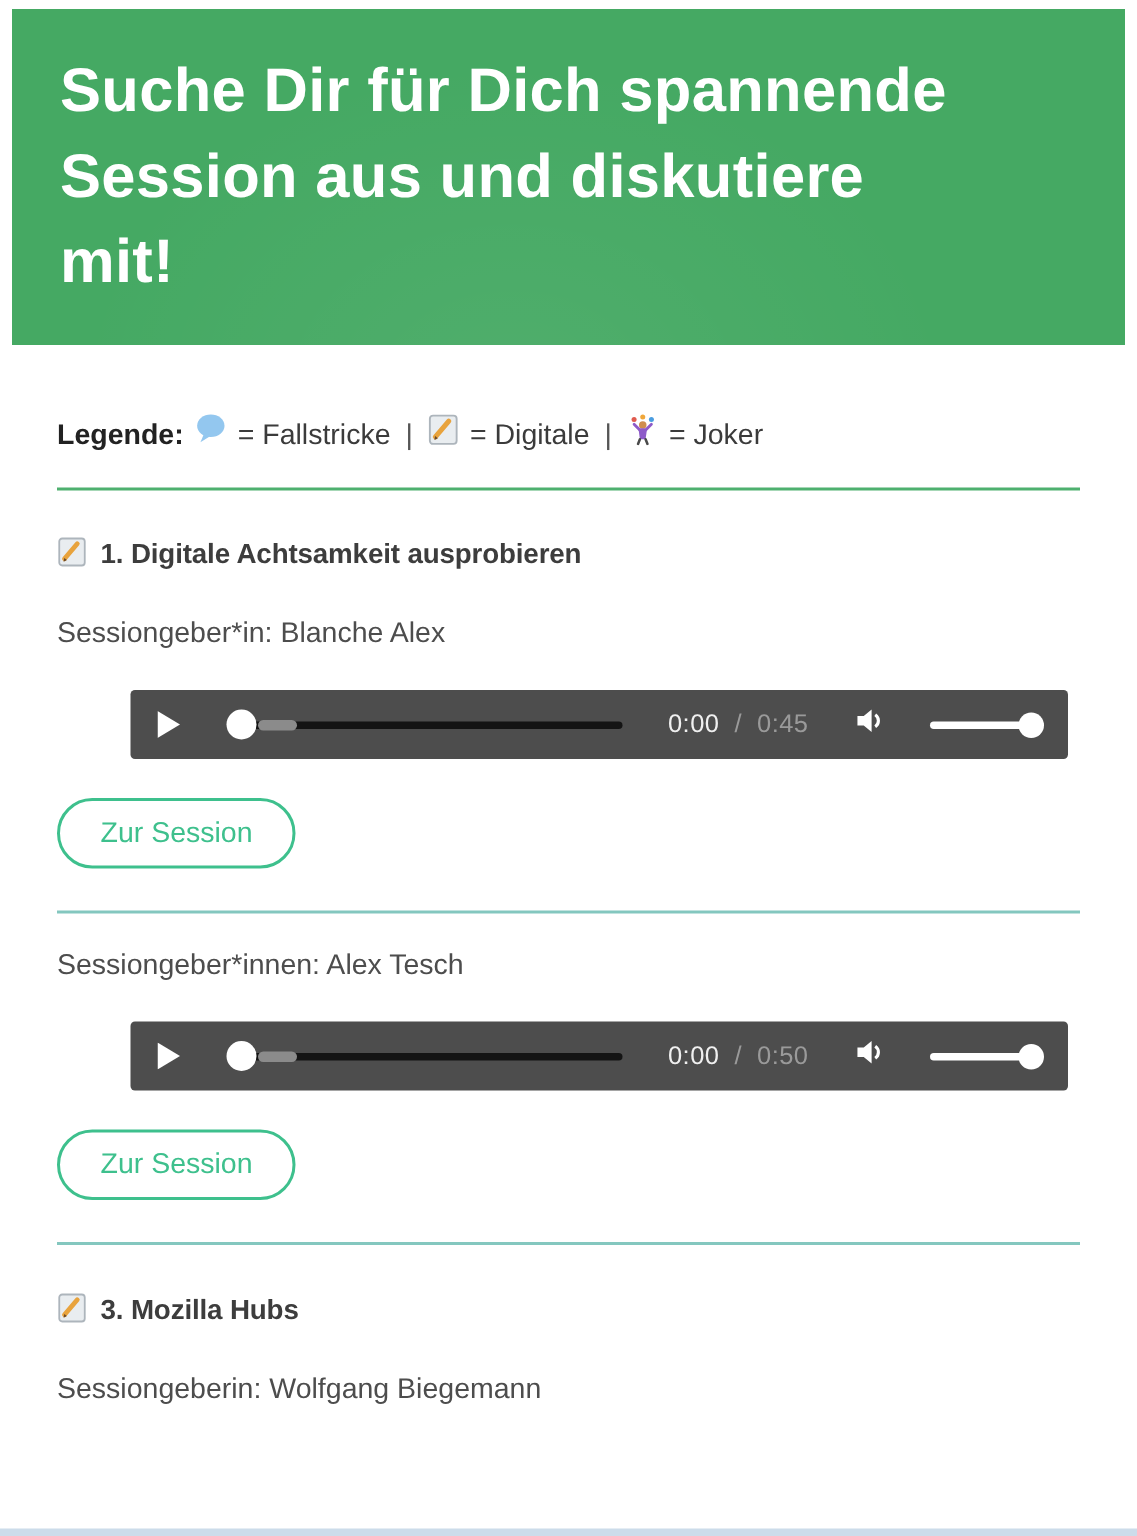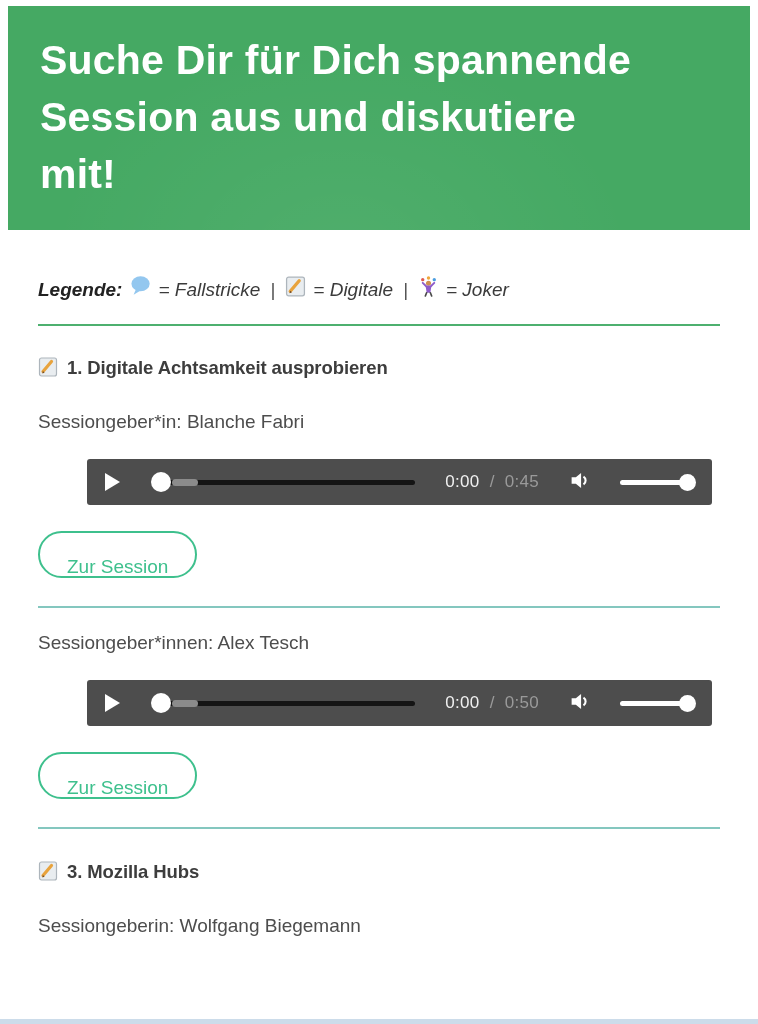--- a/index.html
+++ b/index.html
@@ -22,21 +22,20 @@
     letter-spacing: 0.2px;
     white-space: pre-line;
   }
 
   
   .content { padding: 0 38px; }
 
   .legend {
     margin-top: 45px;
     font-size: 19px;
-    font-style: italic;
     color: #3b3b3b;
     line-height: 28px;
     display: flex;
     align-items: center;
     flex-wrap: wrap;
     gap: 7px;
   }
   .legend .legend-label { font-weight: 700; color: #222222; }
   .legend .sep { color: #555555; padding: 0 3px; }
   .icon { display: inline-block; vertical-align: -3px; }
@@ -88,21 +87,21 @@
 
   .session-btn {
     margin-top: 26px;
     display: inline-block;
     border: 2px solid #3ec08d;
     color: #3ec08d;
     background: #ffffff;
     border-radius: 26px;
     height: 47px;
     line-height: 43px;
-    padding: 12px 27px;
+    padding: 0 27px;
     font-size: 19px;
     font-family: "Liberation Sans", sans-serif;
     cursor: pointer;
   }
 
   .bottom-strip {
     position: absolute;
     left: 0; bottom: 0;
     width: 758px; height: 5px;
     background: #ccdcea;
@@ -153,21 +152,21 @@
   </div>
 
   <hr class="divider-green">
 
   <section>
     <h3 class="session-title"><span class="icon"><svg width="20" height="20" viewBox="0 0 20 20">
             <rect x="1.5" y="1" width="17" height="18" rx="2" fill="#e9edf0" stroke="#adb5bc" stroke-width="1.2"></rect>
             <path d="M5 14.5 L13.5 4.5" stroke="#e8a33d" stroke-width="3.2" stroke-linecap="round"></path>
             <path d="M4.4 16.5 L6.6 15.4 L4.8 14 Z" fill="#6b4a2b"></path>
           </svg></span><span>1. Digitale Achtsamkeit ausprobieren</span></h3>
-    <p class="presenter">Sessiongeber*in: Blanche Fabri</p>
+    <p class="presenter">Sessiongeber*in: Blanche Alex</p>
 
     <div class="player">
       <span class="play-btn">
         <svg width="15" height="18" viewBox="0 0 15 18">
             <path d="M0 0 L15 9 L0 18 Z" fill="#ffffff"></path>
           </svg>
       </span>
       <div class="progress">
         <div class="track"></div>
         <div class="buffer"></div>

